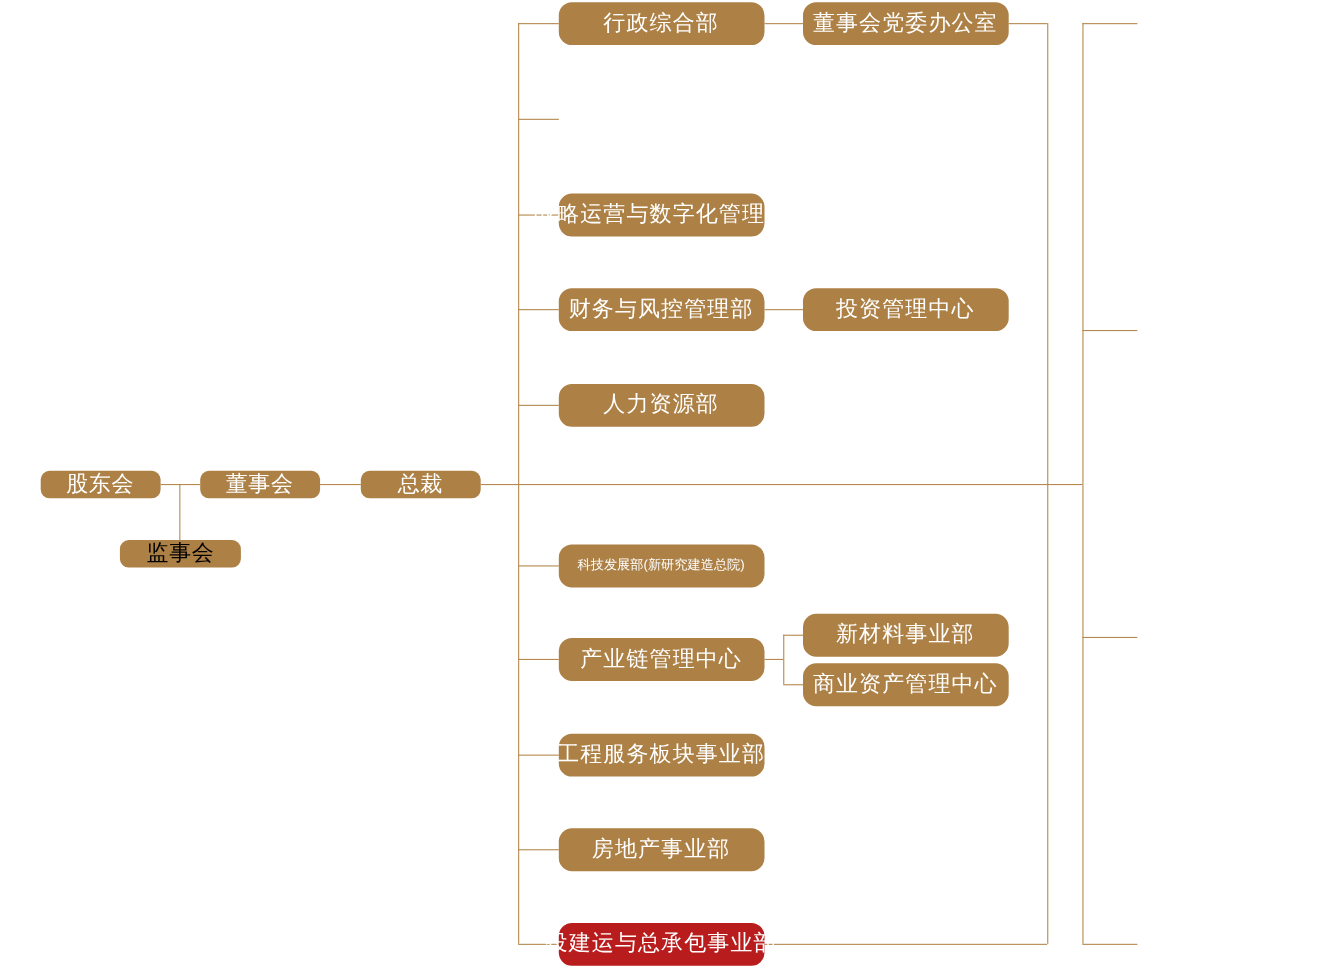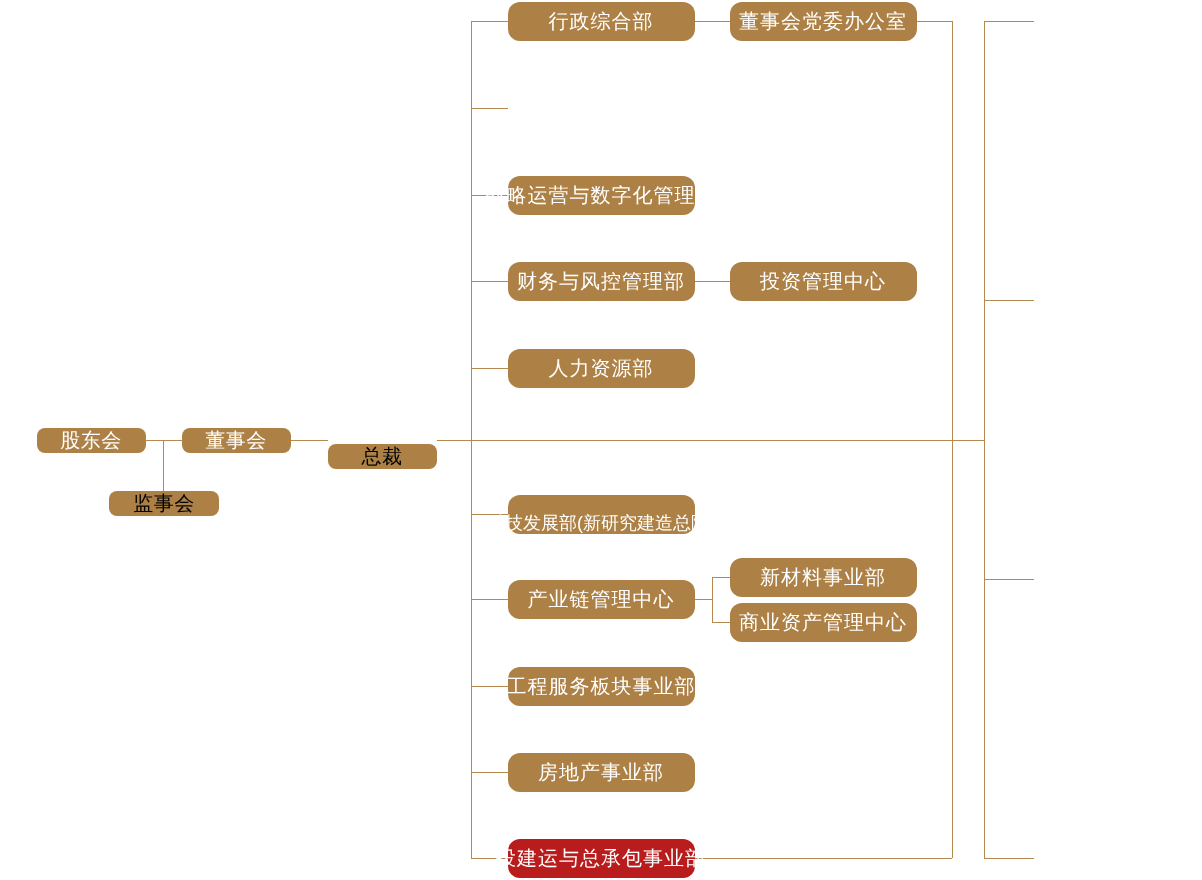--- a/index.html
+++ b/index.html
@@ -29,21 +29,21 @@
     color: #ffffff;
     background: #ad8045;
     font-size: 20px;
     font-weight: 500;
     letter-spacing: 1px;
     line-height: 1.1;
     white-space: nowrap;
   }
   .node.dept { border-radius: 12px; }
   .node.root { border-radius: 8px; letter-spacing: 0.5px; }
-  .node.small { font-size: 18px; letter-spacing: 0; align-items: flex-end; }
+  .node.small { font-size: 12px; letter-spacing: 0; }
 </style>
 </head>
 <body>
 
 <div class="canvas" style="background: rgb(255, 255, 255);">
     <div class="line" style="background: rgb(181, 137, 79); left: 146px; top: 440px; width: 36px; height: 1px;"></div>
     <div class="line" style="background: rgb(181, 137, 79); left: 291px; top: 440px; width: 37px; height: 1px;"></div>
     <div class="line" style="background: rgb(181, 137, 79); left: 437px; top: 440px; width: 547px; height: 1px;"></div>
     <div class="line" style="background: rgb(181, 137, 79); left: 163px; top: 440px; width: 1px; height: 51px;"></div>
     <div class="line" style="background: rgb(181, 137, 79); left: 471px; top: 21px; width: 1px; height: 837px;"></div>
@@ -70,21 +70,21 @@
     <div class="line" style="background: rgb(181, 137, 79); left: 984px; top: 21px; width: 50px; height: 1px;"></div>
     <div class="line" style="background: rgb(181, 137, 79); left: 984px; top: 300px; width: 50px; height: 1px;"></div>
     <div class="line" style="background: rgb(181, 137, 79); left: 984px; top: 579px; width: 50px; height: 1px;"></div>
     <div class="line" style="background: rgb(181, 137, 79); left: 984px; top: 858px; width: 50px; height: 1px;"></div>
     <div class="node root" style="background: rgb(173, 128, 69); color: rgb(255, 255, 255); left: 36.5px; top: 427.5px; width: 109px; height: 25px;">
       <span>股东会</span>
     </div>
     <div class="node root" style="background: rgb(173, 128, 69); color: rgb(255, 255, 255); left: 181.5px; top: 427.5px; width: 109px; height: 25px;">
       <span>董事会</span>
     </div>
-    <div class="node root" style="background: rgb(173, 128, 69); color: #000000; left: 327.5px; top: 427.5px; width: 109px; height: 25px; margin-top: 16px;">
+    <div class="node root" style="background: rgb(173, 128, 69); color: #ffffff; left: 327.5px; top: 427.5px; width: 109px; height: 25px;">
       <span>总裁</span>
     </div>
     <div class="node root" style="background: rgb(173, 128, 69); color: #000000; left: 109px; top: 490.5px; width: 110px; height: 25px;">
       <span>监事会</span>
     </div>
     <div class="node dept" style="background: rgb(173, 128, 69); color: rgb(255, 255, 255); left: 507.5px; top: 1.5px; width: 187px; height: 39px;">
       <span>行政综合部</span>
     </div>
     <div class="node dept" style="background: rgb(173, 128, 69); color: rgb(255, 255, 255); left: 729.5px; top: 1.5px; width: 187px; height: 39px;">
       <span>董事会党委办公室</span>

